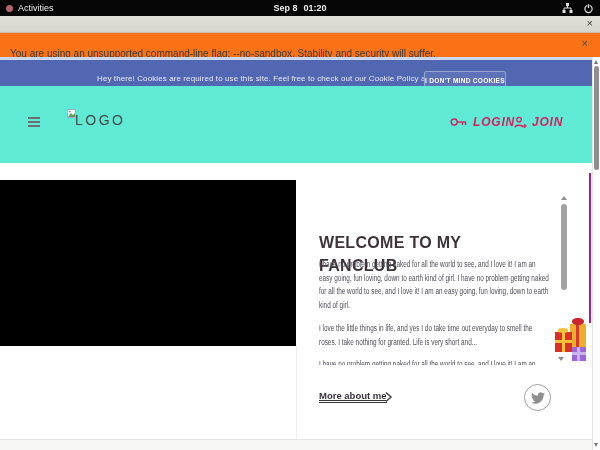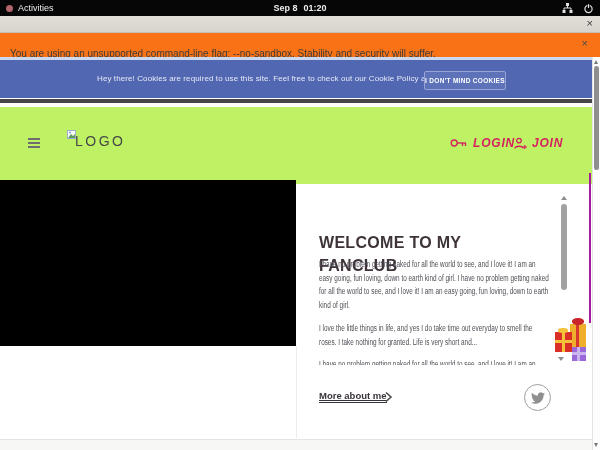--- a/index.html
+++ b/index.html
@@ -38,21 +38,21 @@
              border-top:3px solid #ccd8ee;}
   .cookie-msg{position:absolute;left:97px;top:14px;font-size:8px;color:#e6eaf6;letter-spacing:.1px;}
   .cookie-btn{position:absolute;left:424px;top:11px;width:82px;height:19px;background:#5e72ba;
               border:1px solid #98a5d4;border-radius:2px;color:#fff;font-size:6.5px;font-weight:700;
               letter-spacing:.3px;display:flex;align-items:center;justify-content:center;cursor:pointer;}
 
   
   .darkstrip{position:absolute;left:0;top:99px;width:592px;height:4px;background:#464646;}
 
   
-  .siteheader{position:absolute;left:0;top:107px;width:592px;height:77px;background:#bef264;}
+  .siteheader{position:absolute;left:0;top:86px;width:592px;height:77px;background:#5eead4;}
   .hamburger{position:absolute;left:28px;top:31px;width:12px;height:10px;cursor:pointer;}
   .hamburger i{display:block;height:1.5px;background:#6e6e6e;margin-bottom:2.6px;}
   .logo{position:absolute;left:67px;top:18px;cursor:pointer;}
   .logo-text{position:absolute;left:8px;top:8px;font-size:14px;color:#474747;letter-spacing:2.5px;}
   .hdr-link{position:absolute;top:29px;display:flex;align-items:center;cursor:pointer;
             color:#d6215f;font-size:12px;font-weight:700;font-style:italic;letter-spacing:.8px;}
   .hdr-link svg{margin-right:5px;}
   .login-link{left:450px;}
   .join-link{left:514px;}
 

